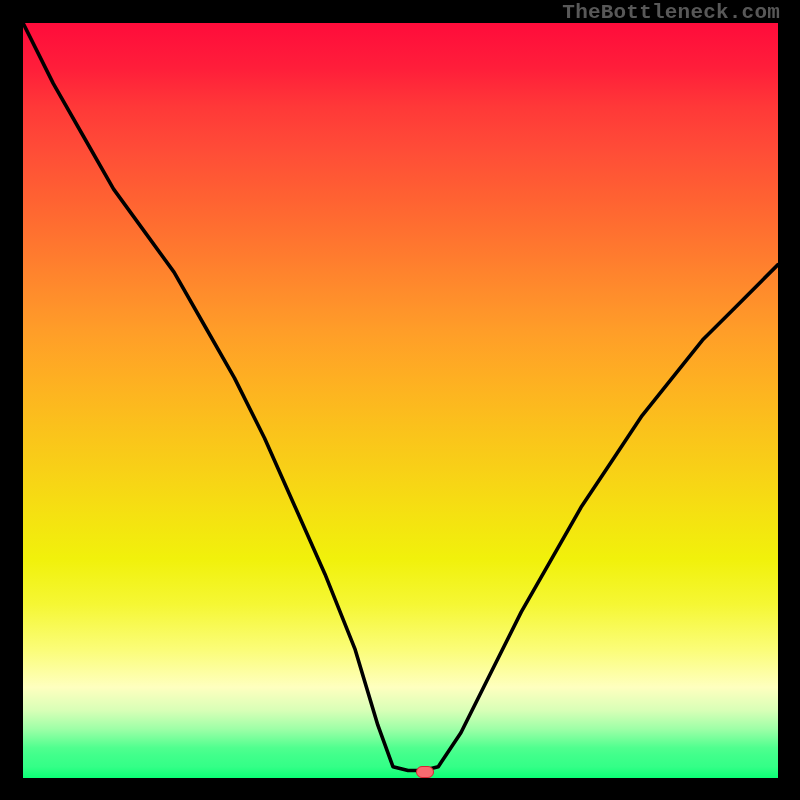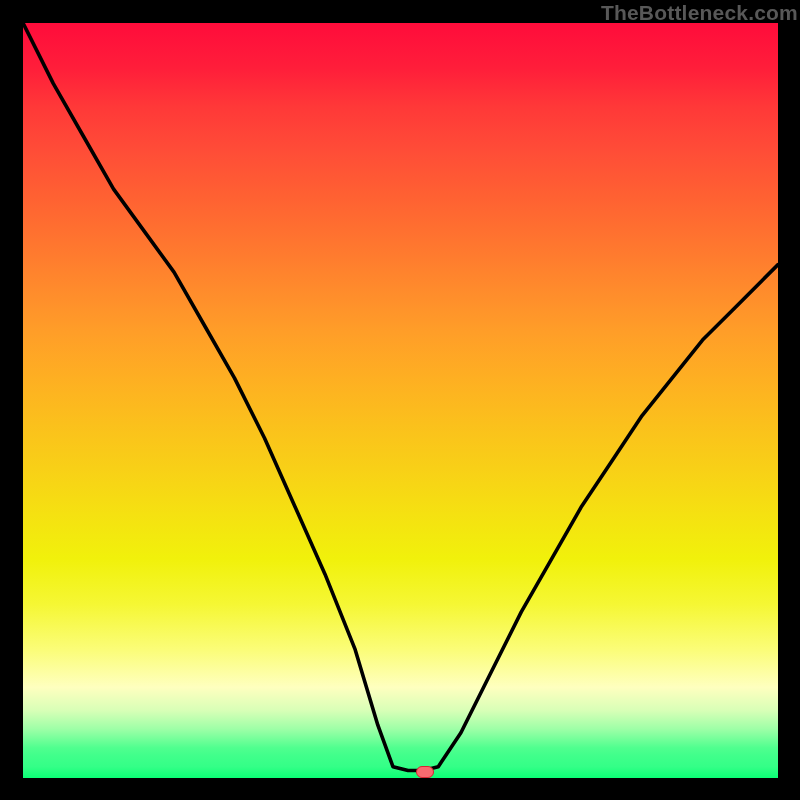--- a/index.html
+++ b/index.html
@@ -44,23 +44,23 @@
       #50ff8f 96%,
       #41ff8b 97%,
       #34ff87 98.5%,
       #0bff75 100%
     );
     overflow: hidden;
   }
   .watermark {
     position: absolute;
     top: 1px;
-    right: 2px;
+    right: 20px;
     color: #585858;
-    font-family: Liberation Sans, sans-serif;
+    font-family: Liberation Mono, monospace;
     font-size: 21px;
     font-weight: 600;
     letter-spacing: 0.2px;
     user-select: none;
   }
   .optimum-marker {
     position: absolute;
     width: 18px;
     height: 12px;
     border-radius: 6px / 6px;

